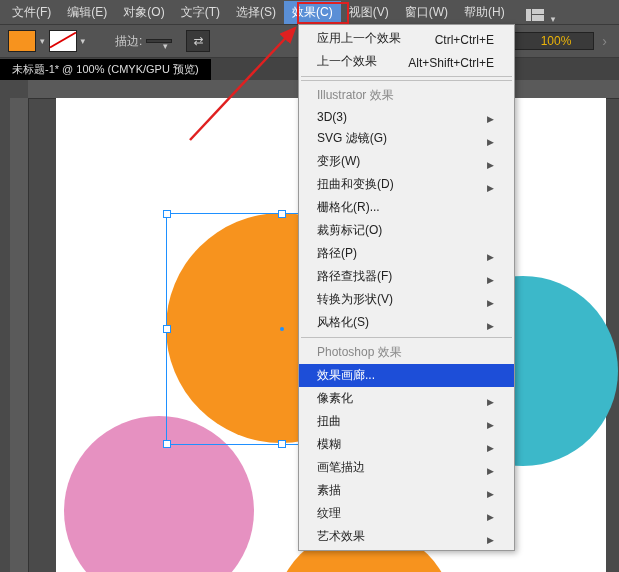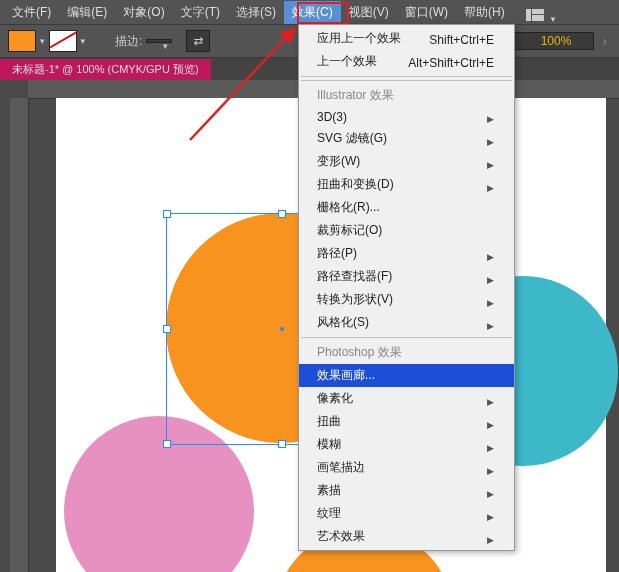--- a/index.html
+++ b/index.html
@@ -12,21 +12,21 @@
 .swatch.fill{background:#f7931e}
 .swatch.stroke{background:#fff;position:relative}
 .swatch.stroke::after{content:"";position:absolute;left:-2px;top:8px;width:30px;height:2px;background:#d00;transform:rotate(-30deg)}
 .tool-label{color:#ccc;margin-left:26px}
 .dropdown-tiny{background:#3a3a3a;color:#ccc;border:1px solid #222;padding:1px 18px 1px 6px;position:relative}
 .dropdown-tiny::after{content:"▾";position:absolute;right:4px;font-size:9px}
 .swap-btn{width:22px;height:20px;border:1px solid #222;background:#3a3a3a;display:flex;align-items:center;justify-content:center;color:#ccc}
 .field{background:#3a3a3a;color:#eab308;border:1px solid #222;padding:1px 22px;width:36px;text-align:right}
 .nav-btn{color:#888;font-size:14px;padding:0 4px}
 .tab-bar{background:#434343;height:22px;display:flex;align-items:center}
-.tab{background:#be185d;color:#ddd;padding:3px 12px;font-size:11px}
+.tab{background:#000000;color:#ddd;padding:3px 12px;font-size:11px}
 .canvas-area{position:relative;background:#4a4a4a;height:494px}
 .ruler-h{position:absolute;left:28px;top:0;right:0;height:18px;background:#5a5a5a;border-bottom:1px solid #333}
 .ruler-v{position:absolute;left:10px;top:18px;width:18px;height:476px;background:#5a5a5a;border-right:1px solid #333}
 .artboard{position:absolute;left:56px;top:18px;width:550px;height:476px;background:#fff}
 .circle{border-radius:50%;position:absolute}
 .sel-box{position:absolute;border:1px solid #1e90ff}
 .sel-handle{position:absolute;width:6px;height:6px;background:#fff;border:1px solid #1e90ff;margin:-4px}
 .sel-center{position:absolute;width:4px;height:4px;background:#1e90ff;border-radius:50%;margin:-2px}
 .dropdown-menu{position:absolute;left:298px;top:24px;width:215px;background:#f0f0f0;border:1px solid #999;box-shadow:2px 2px 6px rgba(0,0,0,.3);padding:2px 0;z-index:10}
 .dm-item{padding:3px 20px 3px 18px;display:flex;justify-content:space-between;align-items:flex-end;white-space:nowrap;color:#222}
@@ -97,21 +97,21 @@
         <div class="sel-handle" style="left:50%;top:100%"></div>
         <div class="sel-handle" style="left:100%;top:100%"></div>
       <div class="sel-center" style="left:50%;top:50%"></div>
     </div>
   </div>
 </div>
 
 <div class="dropdown-menu">
   <div class="dm-item">
       <span>应用上一个效果</span>
-      <span>Shift+Ctrl+E</span>
+      <span>Ctrl+Ctrl+E</span>
     </div>
   <div class="dm-item">
       <span>上一个效果</span>
       <span>Alt+Shift+Ctrl+E</span>
     </div>
   <div class="dm-sep"></div>
   <div class="dm-sep"></div>
   <div class="dm-header">Illustrator 效果</div>
   <div class="dm-item">
       <span>3D(3)</span>

